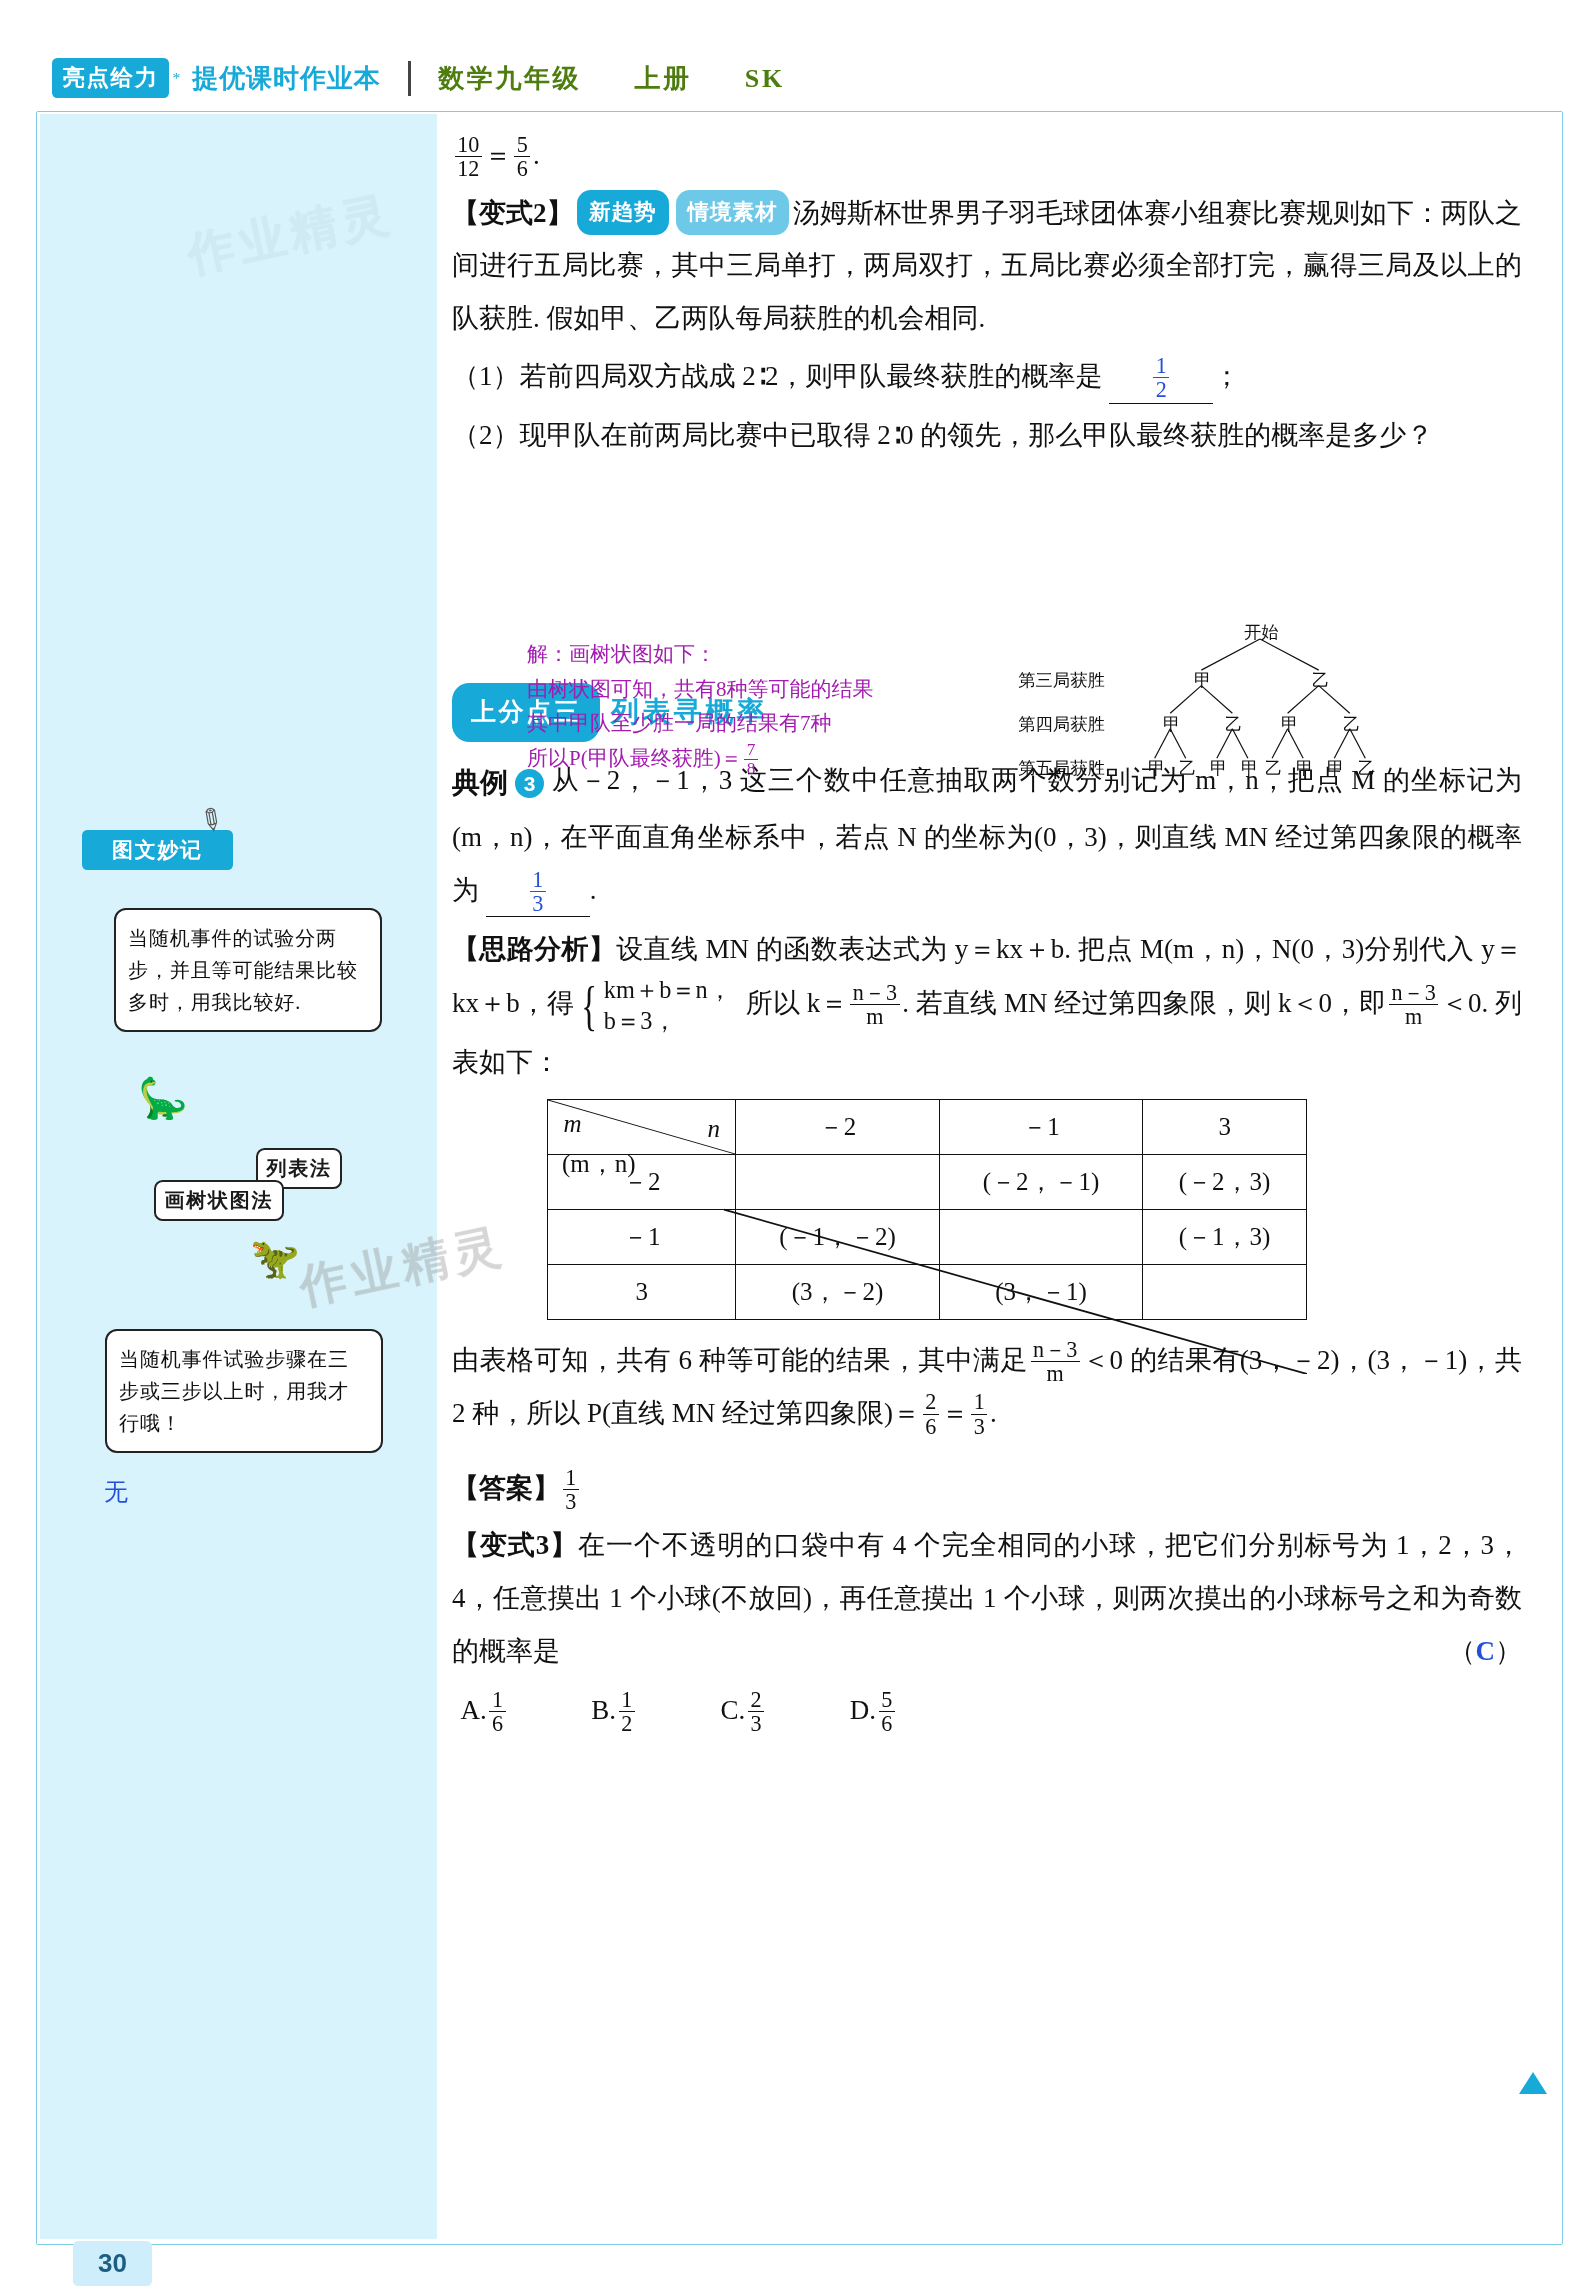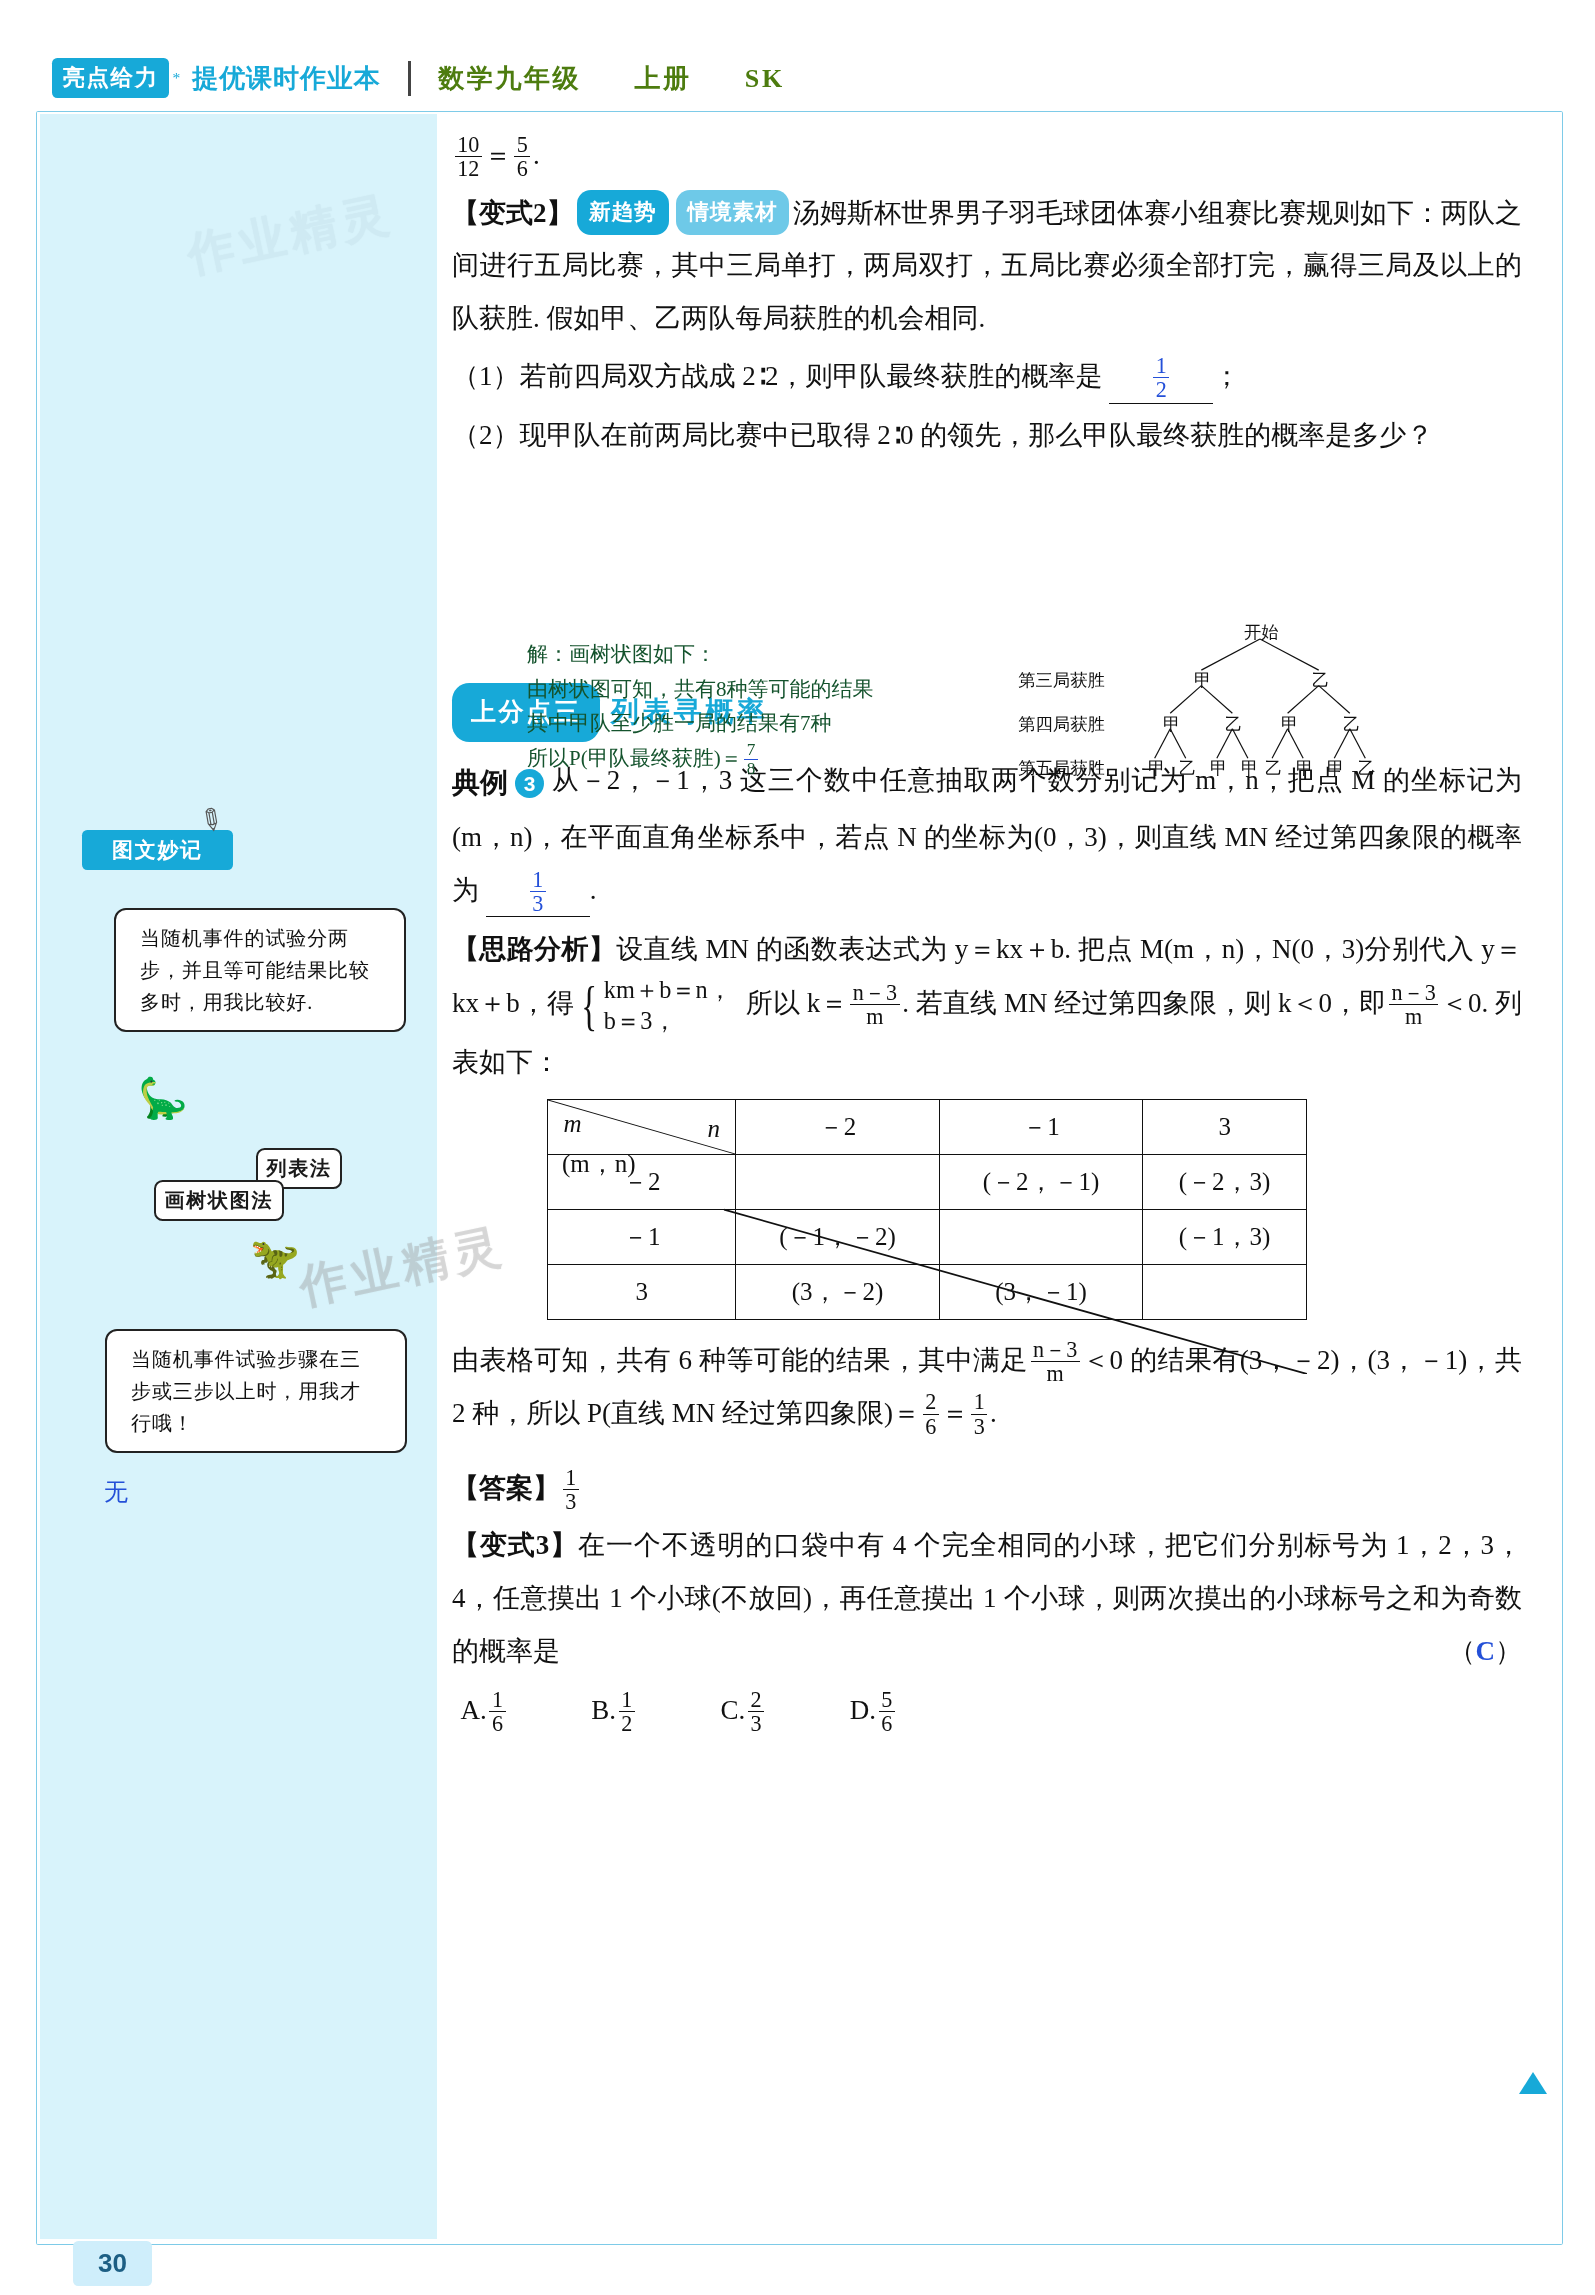--- a/index.html
+++ b/index.html
@@ -59,21 +59,21 @@
     background:#17a9d8;color:#fff;font-size:21px;font-weight:bold;
     padding:6px 30px;border-radius:5.2px;letter-spacing:1.7px;
     font-family:"Liberation Sans",sans-serif;
   }
   .note-label-pen{
     position:absolute;left:199px;top:803px;font-size:29px;color:#555;
     transform:rotate(35deg);
   }
   .bubble{
     position:absolute;background:#ffffff;border:2.6px solid #222;border-radius:12px;
-    padding:12px 24px;font-size:20px;line-height:1.6;color:#111;
+    padding:12px 12px;font-size:20px;line-height:1.6;color:#111;
     font-family:"Liberation Serif",serif;letter-spacing:0.9px;
   }
   .bubble1{left:114px;top:908px;width:240px;}
   .bubble2{left:105px;top:1329px;width:250px;}
   .dino{
     position:absolute;font-size:40px;
   }
   .tag-box{
     position:absolute;background:#fff;border:2.6px solid #222;border-radius:8.6px;
     padding:5.2px 8.6px;font-size:20px;font-weight:bold;letter-spacing:1.7px;
@@ -165,21 +165,21 @@
     pointer-events:none;
   }
   
   .ans-line{margin-top:22.4px;}
   .choices{
     display:flex;gap:83px;margin-top:7px;margin-left:8.6px;font-size:27px;
   }
   
   .hand{
     position:absolute;left:527px;top:637px;width:371px;
-    color:#14532d;font-size:21px;line-height:1.65;
+    color:#a21caf;font-size:21px;line-height:1.65;
     font-family:"Liberation Serif",serif;
   }
   
   .tree{
     position:absolute;left:1001px;top:620px;width:518px;height:190px;
     font-size:17.3px;color:#111;font-family:"Liberation Serif",serif;
   }
   .tree .lbl{position:absolute;white-space:nowrap;}
   .corner-mark{
     position:absolute;right:48px;top:2072px;width:0;height:0;

